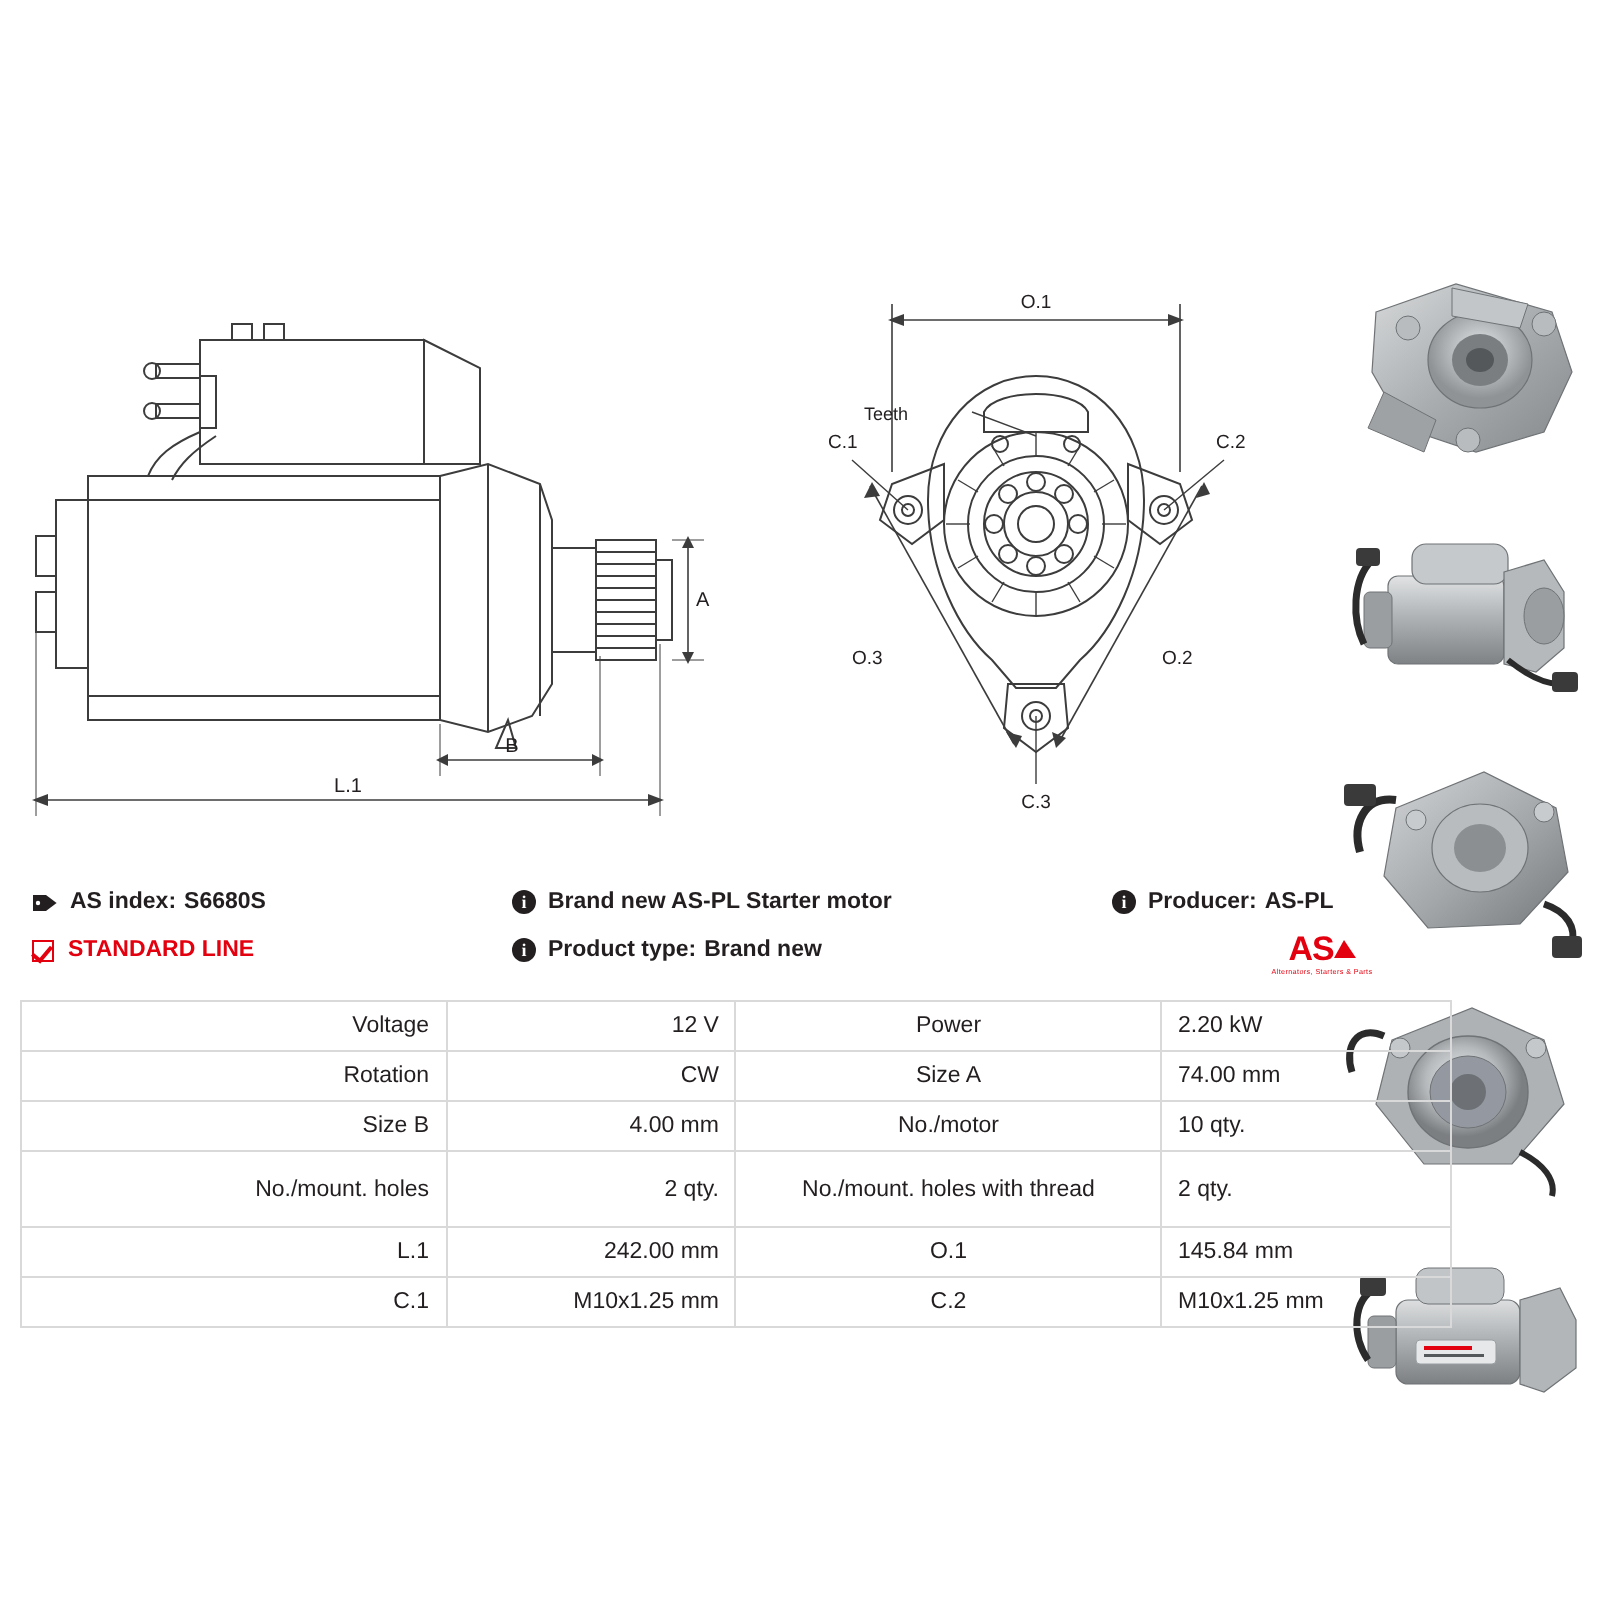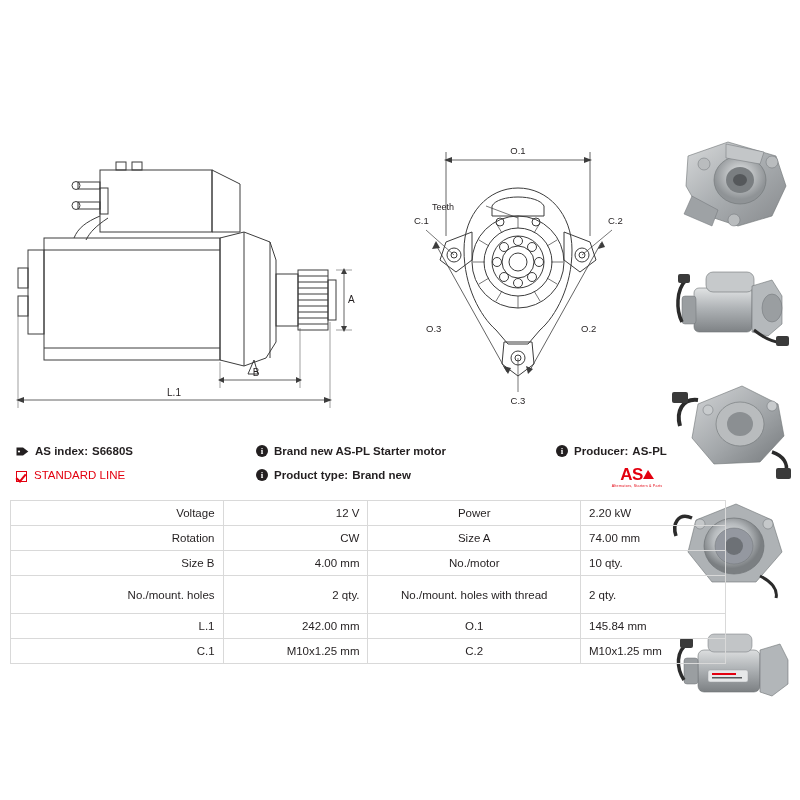--- a/index.html
+++ b/index.html
@@ -82,23 +82,23 @@
     font-weight: bold;
     font-family: "Liberation Serif", serif;
     margin-right: 6px;
     flex: none;
     line-height: 12px;
   }
   .lbl { color: #231f20; font-weight: bold; }
   .val { font-weight: bold; margin-left: 4px; }
   .std-line {
     display: flex;
-    align-items: flex-end;
+    align-items: center;
     color: #e3000f;
-    font-weight: normal;
+    font-weight: bold;
     font-size: 11.5px;
   }
   .chk {
     display: inline-block;
     width: 11px; height: 11px;
     border: 1px solid #e3000f;
     margin-right: 7px;
     position: relative;
     flex: none;
   }
@@ -108,21 +108,21 @@
     left: 1px; top: 0px;
     width: 4px; height: 8px;
     border-right: 2px solid #e3000f;
     border-bottom: 2px solid #e3000f;
     transform: rotate(40deg);
   }
 
   
   .aspl-logo {
     position: absolute;
-    left: 602px; top: 466px;
+    left: 626px; top: 466px;
     width: 70px;
     text-align: center;
   }
   .aspl-word {
     font-size: 17px;
     font-weight: bold;
     color: #e3000f;
     letter-spacing: -0.5px;
     line-height: 17px;
     font-family: "Liberation Sans", sans-serif;

